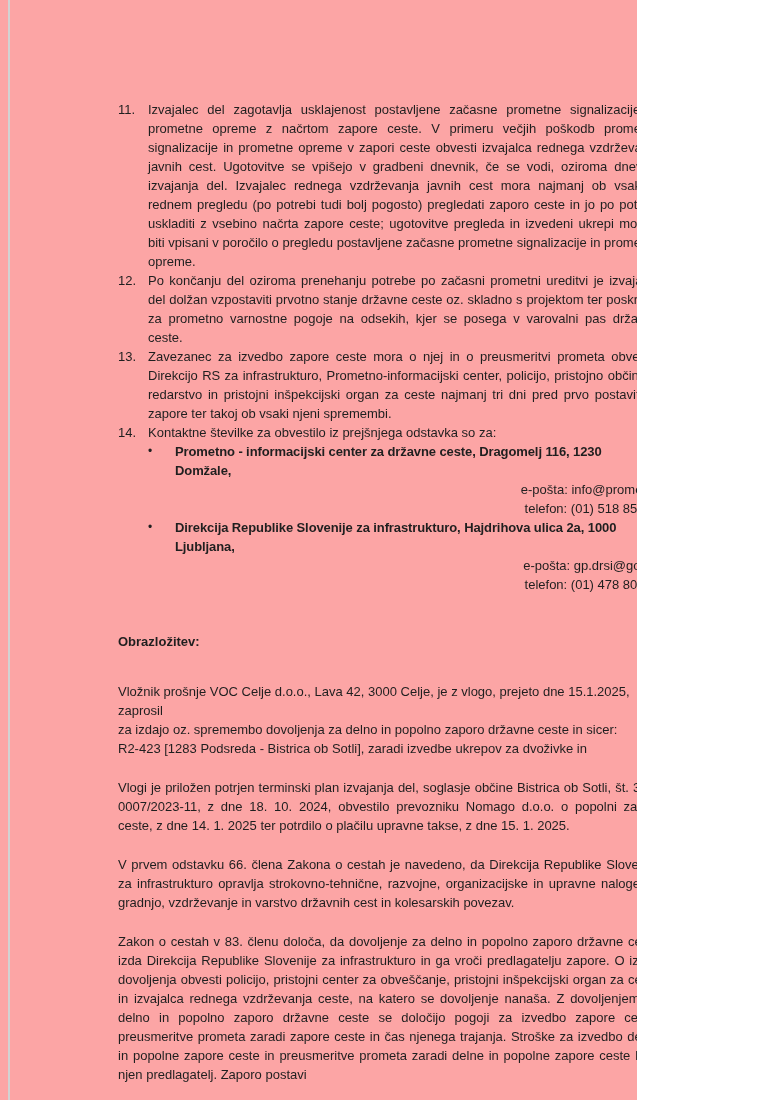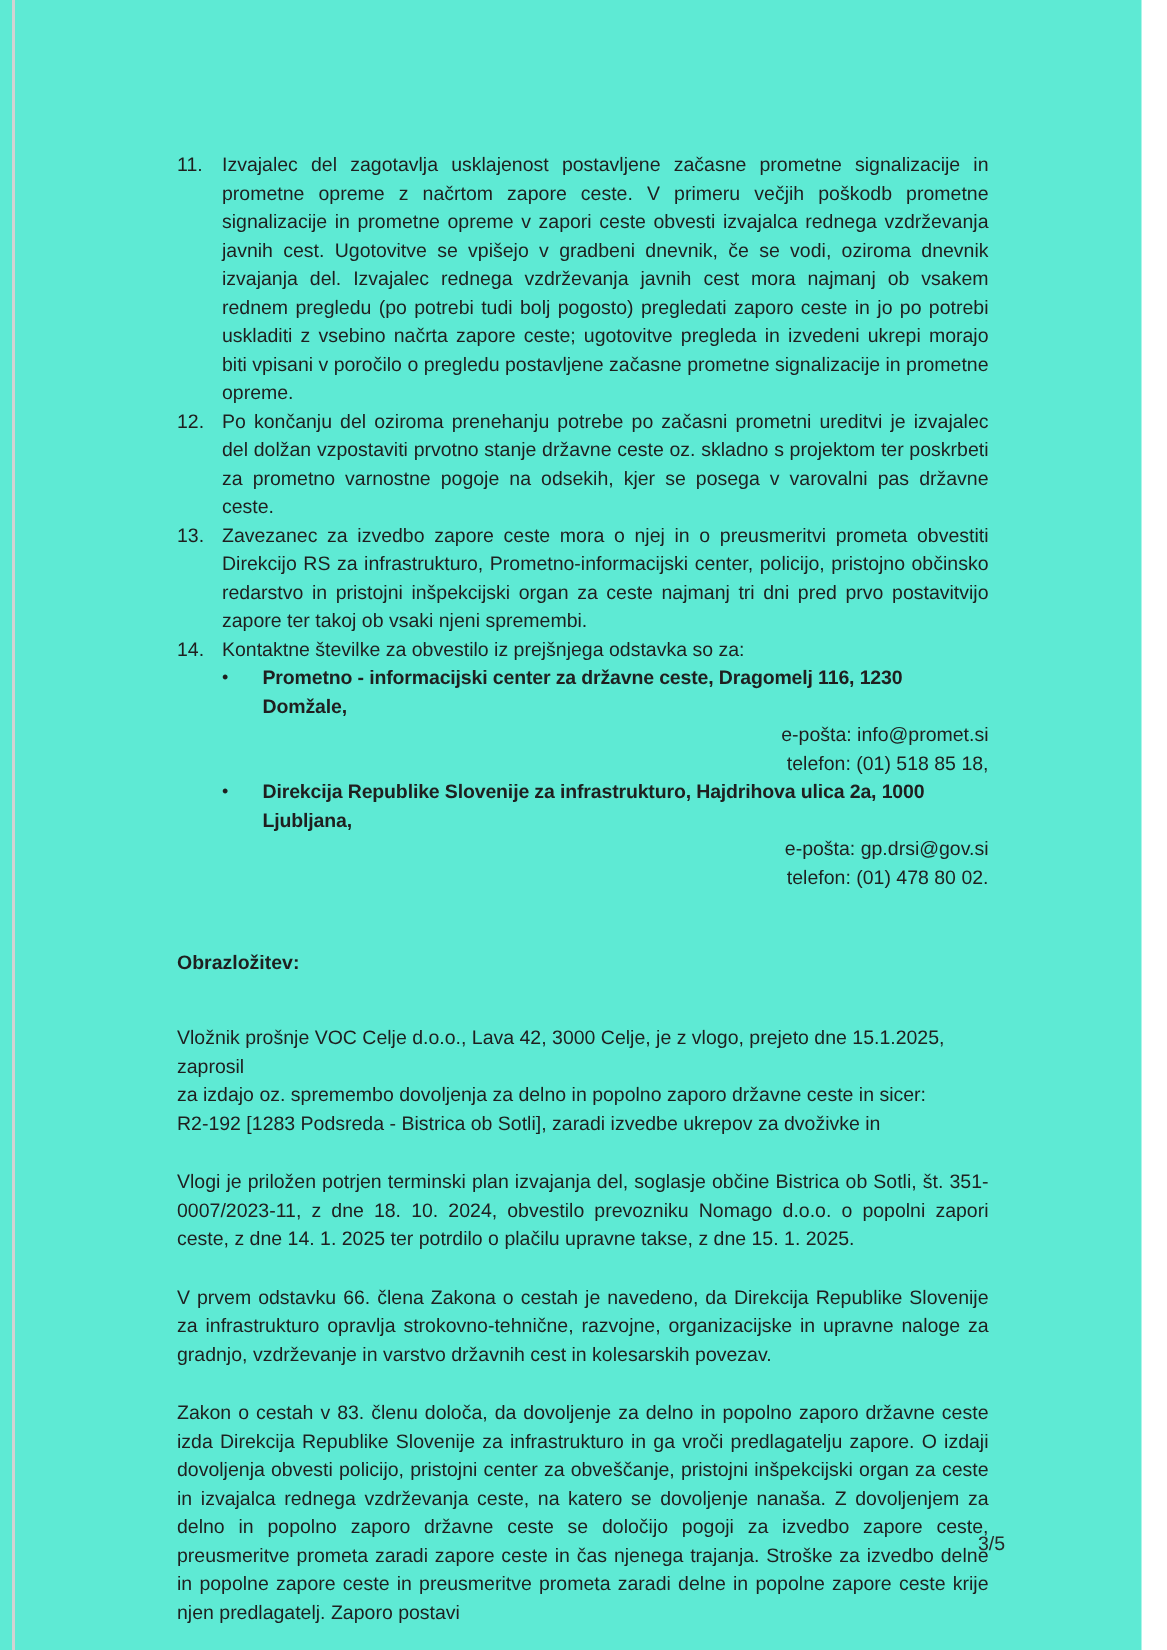--- a/index.html
+++ b/index.html
@@ -3,23 +3,23 @@
 <meta charset="utf-8">
 <style>
   * { margin: 0; padding: 0; box-sizing: border-box; }
   html, body { background: #ffffff; }
   body {
     font-family: "Liberation Sans", "DejaVu Sans", sans-serif;
     color: #1f1f1f;
   }
   .page {
     position: relative;
-    width: 761px;
+    width: 637px;
     height: 1100px;
-    background: #5eead4;
+    background: #fca5a5;
     overflow: hidden;
   }
   .scan-line {
     position: absolute;
     left: 8px;
     top: 0;
     width: 2px;
     height: 1100px;
     background: #d2d2d2;
   }
@@ -101,21 +101,21 @@
           <div class="contact-line">telefon: (01) 478 80 02.</div>
         </div>
       </div>
     </div>
 
     <div class="heading">Obrazložitev:</div>
 
     <div class="para">
       <div>Vložnik prošnje VOC Celje d.o.o., Lava 42, 3000 Celje, je z vlogo, prejeto dne 15.1.2025, zaprosil</div>
       <div>za izdajo oz. spremembo dovoljenja za delno in popolno zaporo državne ceste in sicer:</div>
-      <div>R2-192 [1283 Podsreda - Bistrica ob Sotli], zaradi izvedbe ukrepov za dvoživke in</div>
+      <div>R2-423 [1283 Podsreda - Bistrica ob Sotli], zaradi izvedbe ukrepov za dvoživke in</div>
     </div>
 
     <div class="para justify">Vlogi je priložen potrjen terminski plan izvajanja del, soglasje občine Bistrica ob Sotli, št. 351-0007/2023-11, z dne 18. 10. 2024, obvestilo prevozniku Nomago d.o.o. o popolni zapori ceste, z dne 14. 1. 2025 ter potrdilo o plačilu upravne takse, z dne 15. 1. 2025.</div>
     <div class="para justify">V prvem odstavku 66. člena Zakona o cestah je navedeno, da Direkcija Republike Slovenije za infrastrukturo opravlja strokovno-tehnične, razvojne, organizacijske in upravne naloge za gradnjo, vzdrževanje in varstvo državnih cest in kolesarskih povezav.</div>
     <div class="para justify">Zakon o cestah v 83. členu določa, da dovoljenje za delno in popolno zaporo državne ceste izda Direkcija Republike Slovenije za infrastrukturo in ga vroči predlagatelju zapore. O izdaji dovoljenja obvesti policijo, pristojni center za obveščanje, pristojni inšpekcijski organ za ceste in izvajalca rednega vzdrževanja ceste, na katero se dovoljenje nanaša. Z dovoljenjem za delno in popolno zaporo državne ceste se določijo pogoji za izvedbo zapore ceste, preusmeritve prometa zaradi zapore ceste in čas njenega trajanja. Stroške za izvedbo delne in popolne zapore ceste in preusmeritve prometa zaradi delne in popolne zapore ceste krije njen predlagatelj. Zaporo postavi</div>
 
   </div>
 
   <div class="page-number">3/5</div>
 </div>

